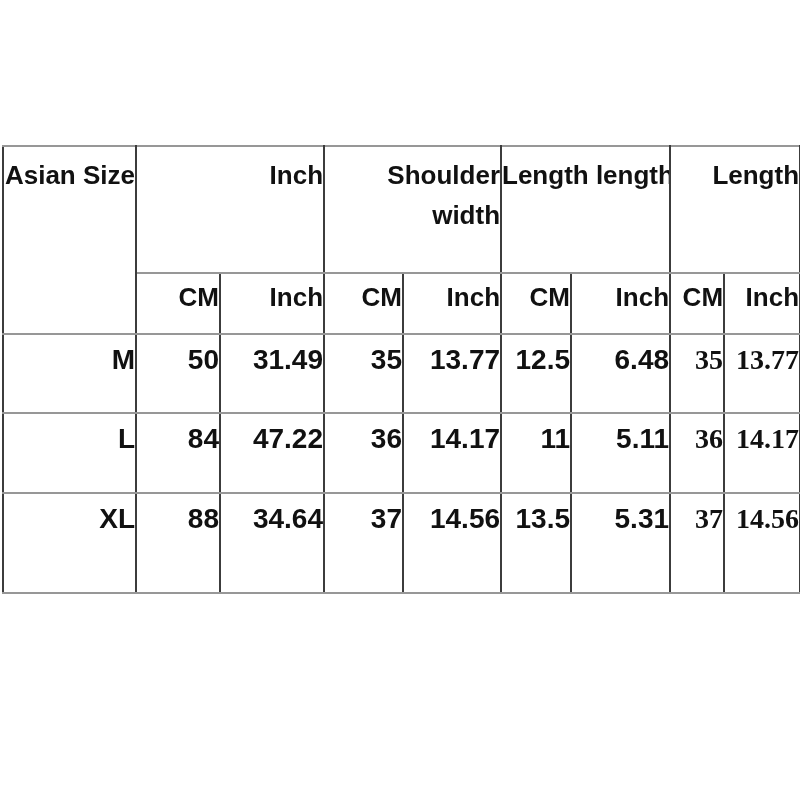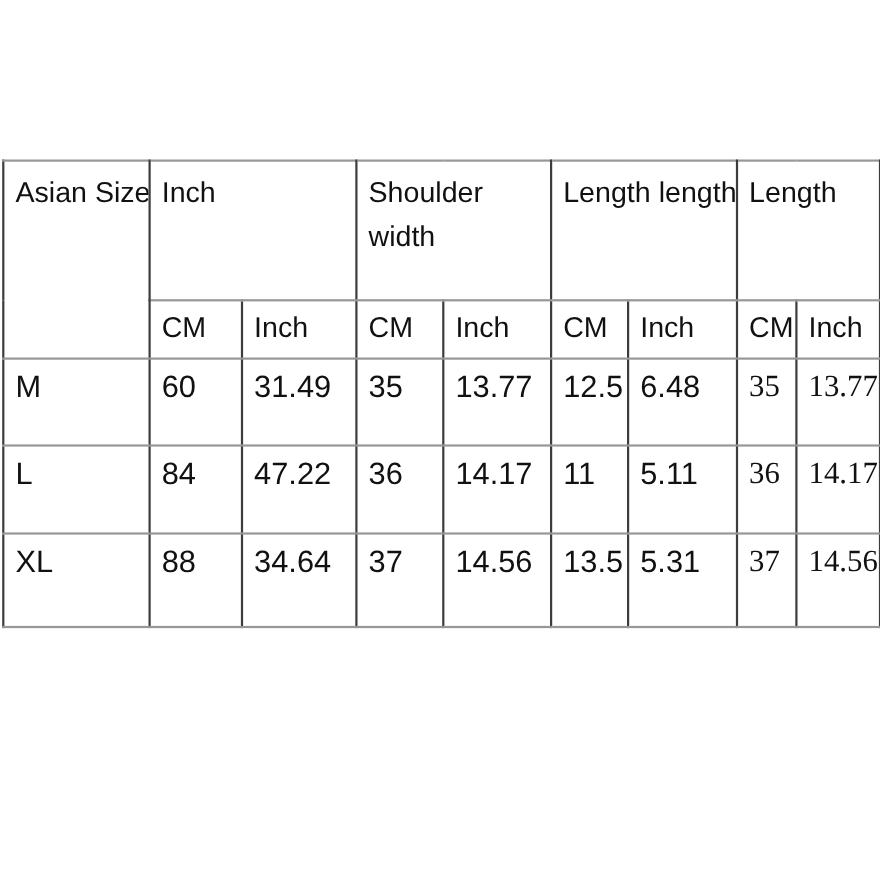--- a/index.html
+++ b/index.html
@@ -22,53 +22,53 @@
     left:2px;top:145px;
     width:797px;
     border-collapse:collapse;
     table-layout:fixed;
   }
   td{
     border-left:2px solid var(--border-v);
     border-right:2px solid var(--border-v);
     border-top:2px solid var(--border-h);
     border-bottom:2px solid var(--border-h);
-    text-align:left;
+    text-align:right;
     vertical-align:top;
-    font-weight:400;
-    padding:10px;
+    font-weight:700;
+    padding:0;
     overflow:hidden;
     white-space:nowrap;
   }
   
   col.c0{width:133px;} col.c1{width:84px;} col.c2{width:104px;}
   col.c3{width:79px;}  col.c4{width:98px;} col.c5{width:70px;}
   col.c6{width:99px;}  col.c7{width:54px;} col.c8{width:76px;}
 
   tr.row-groups td{
     height:127px;
     font-size:26px;
     line-height:40px;
     padding-top:8px;
   }
   td.cell-asian-size{height:188px;}
   tr.row-units td{
-    height:43px;
+    height:61px;
     font-size:26px;
     line-height:36px;
     padding-top:5px;
   }
   tr.row-data td{
     font-size:28px;
     line-height:34px;
     padding-top:8px;
   }
   tr.row-data-m  td{height:79px;}
   tr.row-data-l  td{height:80px;}
-  tr.row-data-xl td{height:85px;}
+  tr.row-data-xl td{height:100px;}
   td.serif{
     font-family:"Liberation Serif", serif;
     font-size:23px;
     line-height:34px;
   }
 </style>
 </head>
 <body>
 
 <table class="size-chart">
@@ -99,21 +99,21 @@
       <td>Inch</td>
       <td>CM</td>
       <td>Inch</td>
       <td>CM</td>
       <td>Inch</td>
       <td>CM</td>
       <td>Inch</td>
     </tr>
     <tr class="row-data row-data-m">
       <td>M</td>
-      <td>60</td>
+      <td>50</td>
       <td>31.49</td>
       <td>35</td>
       <td>13.77</td>
       <td>12.5</td>
       <td>6.48</td>
       <td class="serif">35</td>
       <td class="serif">13.77</td>
     </tr>
     <tr class="row-data row-data-l">
       <td>L</td>

